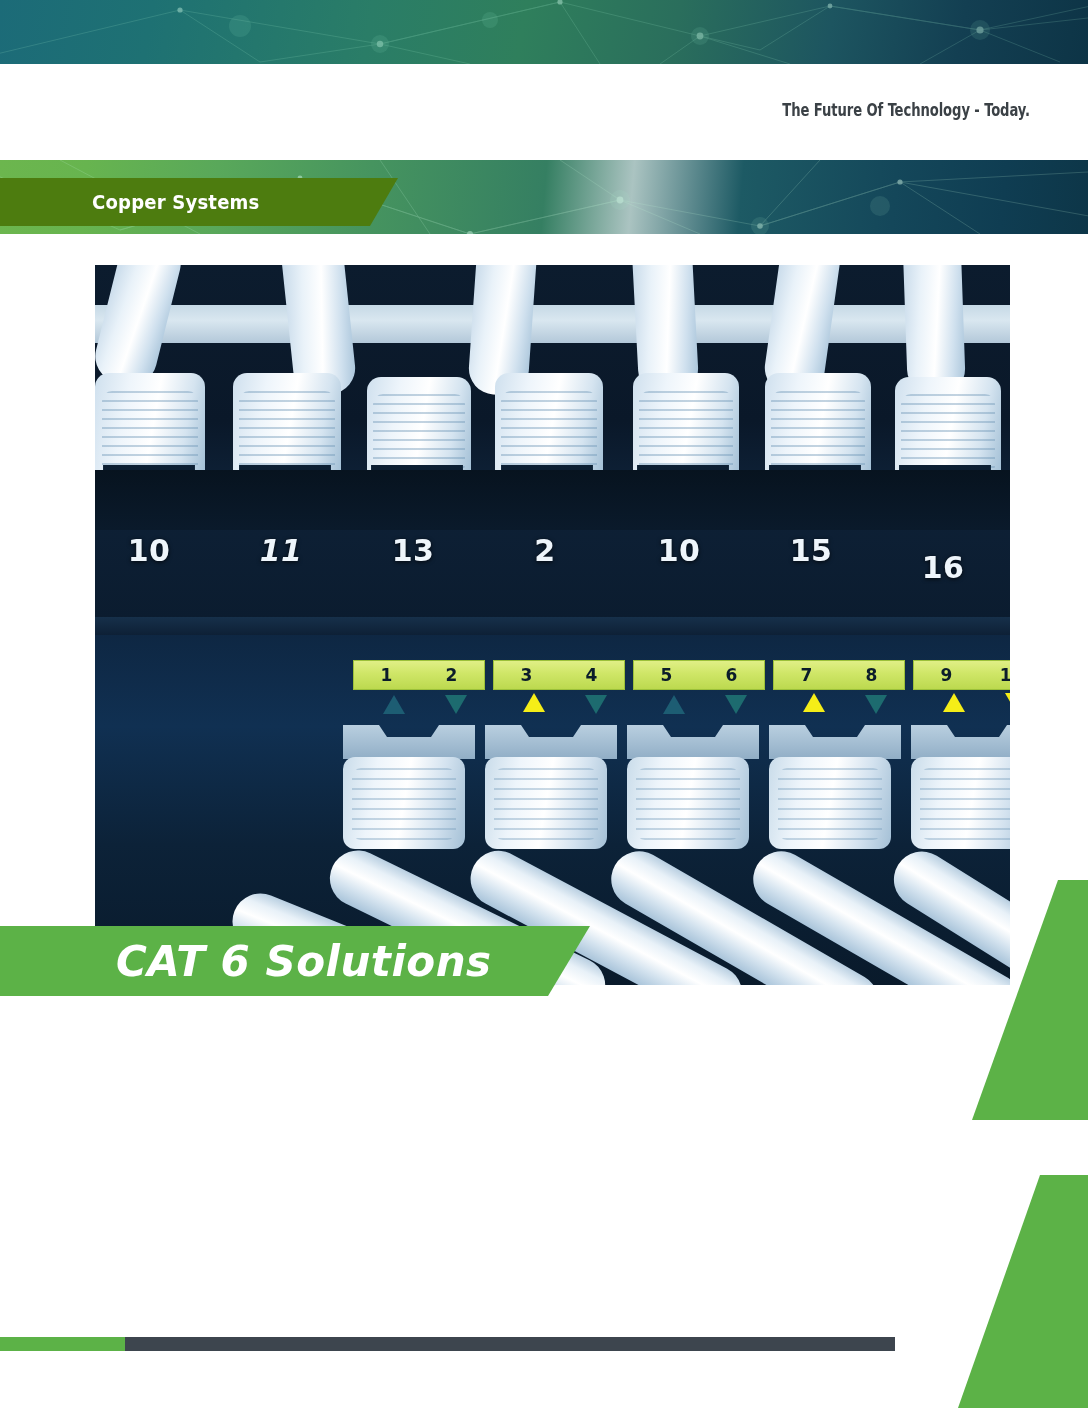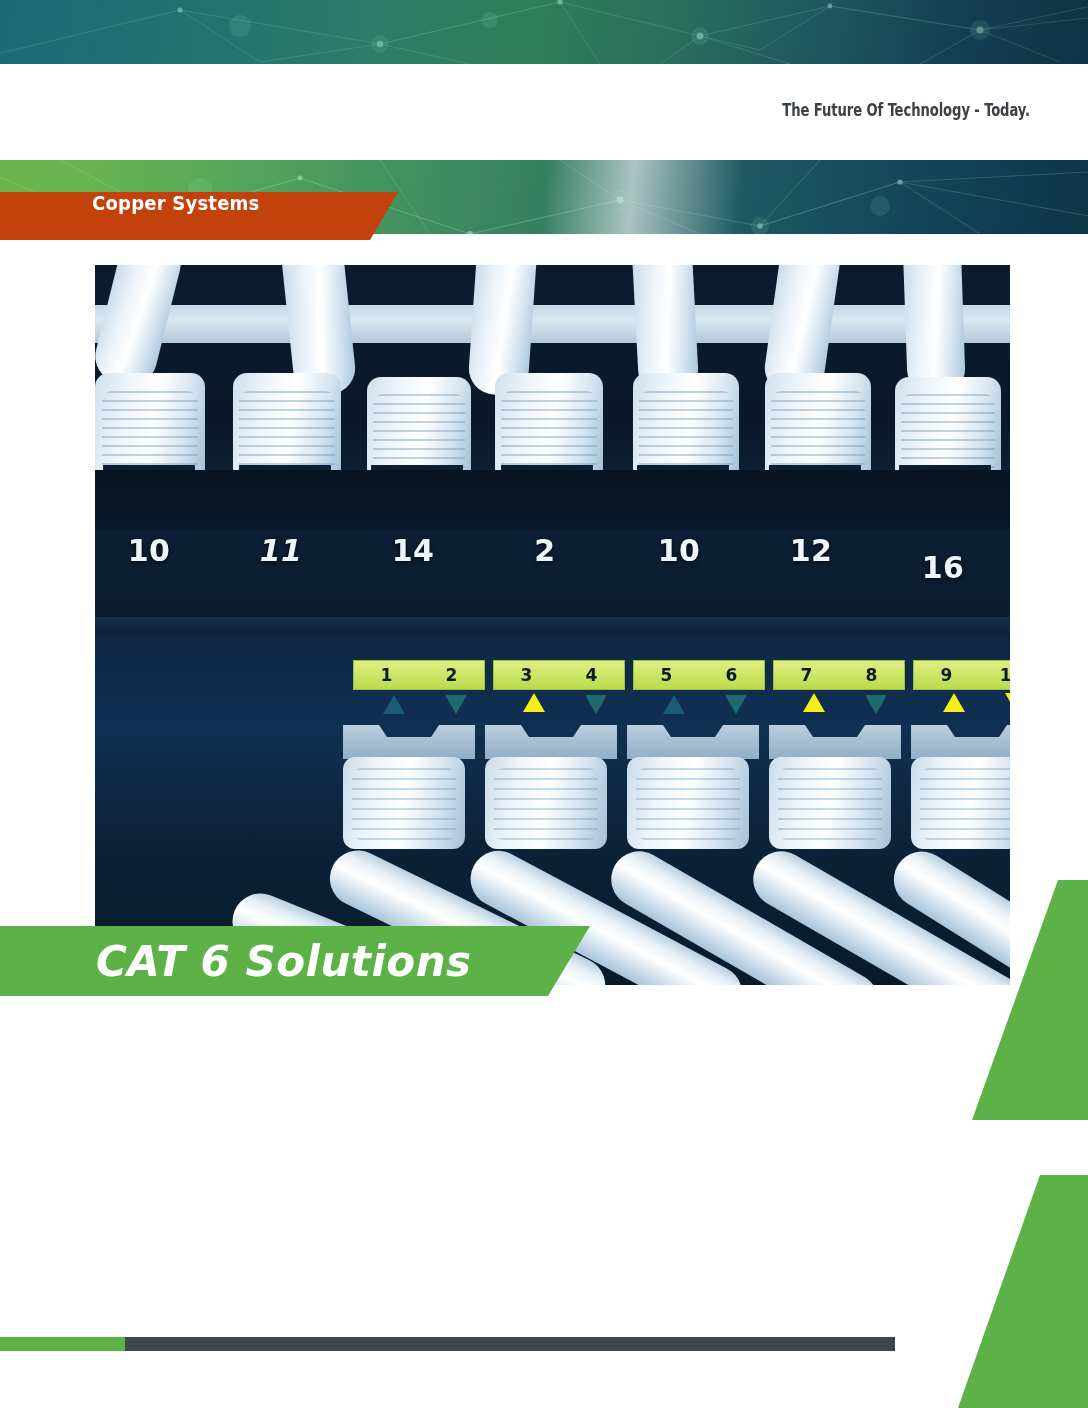--- a/index.html
+++ b/index.html
@@ -60,25 +60,25 @@
     position:absolute; right:58px; top:36px;
     font-family:"DejaVu Sans Condensed","DejaVu Sans", sans-serif;
     font-size:17px; font-weight:700; color:#3b4146;
     letter-spacing:-.1px;
     transform:scaleX(.86); transform-origin:right center;
     white-space:nowrap;
   }
 
   
   #copper-banner {
-    position:absolute; left:0; top:192px;
+    position:absolute; left:0; top:178px;
     width:398px; height:48px;
-    background:#c2410c;
+    background:#4d7c0f;
     clip-path:polygon(0 0, 398px 0, 370px 48px, 0 48px);
-    display:flex; 
+    display:flex; align-items:center;
   }
   #copper-banner-label {
     font-family:"DejaVu Sans", sans-serif;
     font-size:19px; font-weight:700; color:#ffffff;
     letter-spacing:.2px; margin-left:92px;
     transform:scaleX(.95); transform-origin:left center;
     white-space:nowrap;
   }
 
   
@@ -202,21 +202,21 @@
     background:linear-gradient(180deg,#b9cfe1 0%,#e8f1f8 22%,#ffffff 46%,#d4e3ef 72%,#a9c4da 100%);
     border-radius:30px;
   }
 
   
   #title-banner {
     position:absolute; left:0; top:926px;
     width:590px; height:70px;
     background:#5cb247;
     clip-path:polygon(0 0, 590px 0, 548px 70px, 0 70px);
-    display:flex; align-items:center;
+    display:flex; align-items:center;padding-left:20px;
   }
   #title-banner-label {
     font-family:"DejaVu Sans", sans-serif;
     font-style:italic; font-weight:700;
     font-size:42px; color:#ffffff;
     margin-left:96px; letter-spacing:.5px;
     white-space:nowrap;
   }
 
   
@@ -338,24 +338,24 @@
   <div class="jack" style="left:276px;"></div>
   <div class="jack" style="left:406px;"></div>
   <div class="jack" style="left:542px;"></div>
   <div class="jack" style="left:674px;"></div>
   <div class="jack" style="left:804px;"></div>
 
   <div class="hero-layer" id="panel-upper-bay"></div>
 
   <div class="port-num" style="left:8px;">10</div>
   <div class="port-num" style="left:140px;font-style:italic;">11</div>
-  <div class="port-num" style="left:272px;">14</div>
+  <div class="port-num" style="left:272px;">13</div>
   <div class="port-num" style="left:404px;">2</div>
   <div class="port-num" style="left:538px;">10</div>
-  <div class="port-num" style="left:670px;">12</div>
+  <div class="port-num" style="left:670px;">15</div>
   <div class="port-num" style="left:802px;margin-top:17px;">16</div>
 
   <div class="hero-layer" id="panel-gap"></div>
 
   <div class="hero-layer" id="panel-lower"></div>
 
   <div class="strip" style="left:258px; width:132px;">
     <span>1</span>
     <span>2</span>
   </div>

